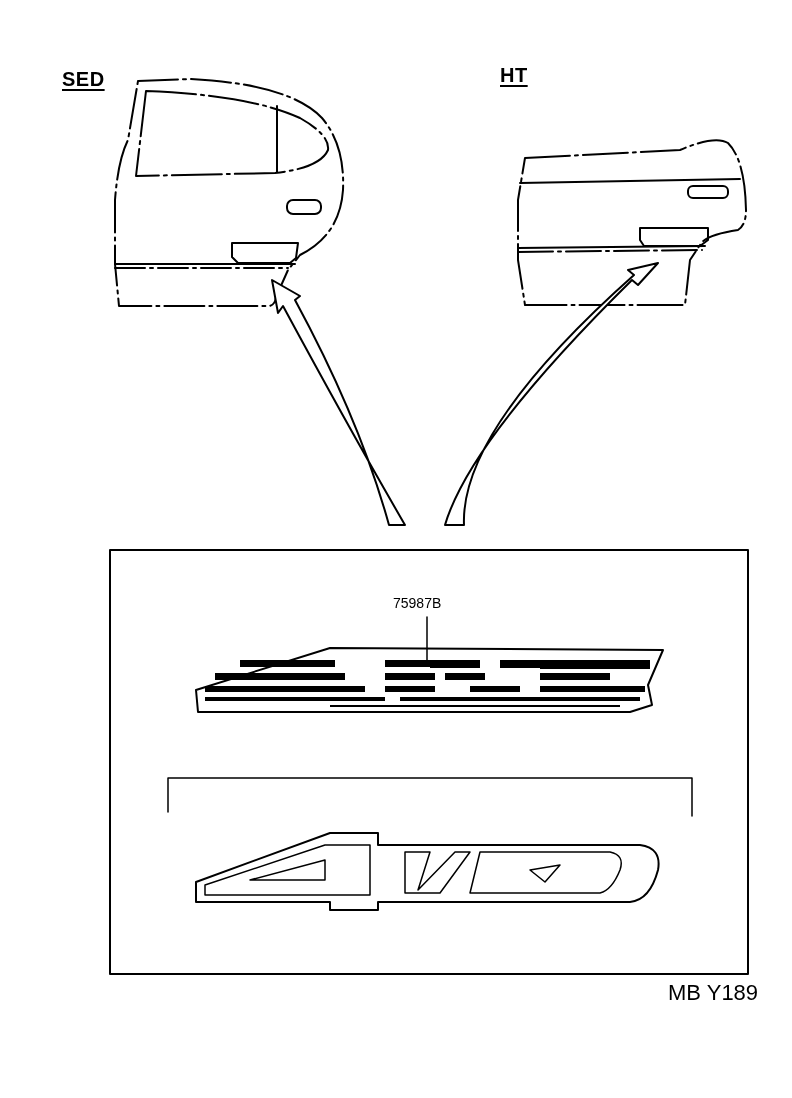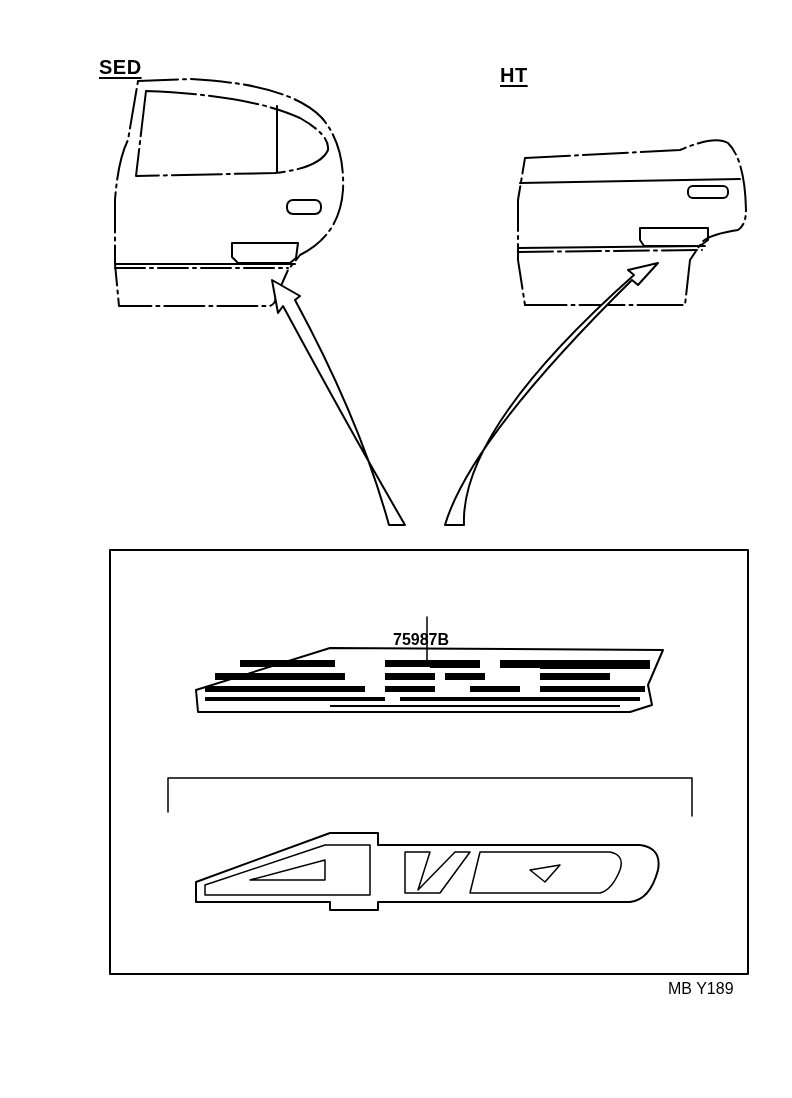--- a/index.html
+++ b/index.html
@@ -1,27 +1,27 @@
 <!DOCTYPE html>
 <html><head>
   <meta charset="utf-8">
   <style>
     html, body { margin: 0; padding: 0; background: #ffffff; }
     body { width: 792px; height: 1098px; position: relative; overflow: hidden;
            font-family: "Liberation Sans", sans-serif; color: #000; }
     .label { position: absolute; font-weight: bold; font-size: 20px; letter-spacing: 0.5px; }
     .label.ul { text-decoration: underline; text-underline-offset: 3px; }
     svg.layer { position: absolute; left: 0; top: 0; }
-    .part-no { position: absolute; font-size: 16px; font-weight: bold; margin-top: 36px; }
-    .fig-code { position: absolute; font-size: 16px; }
+    .part-no { position: absolute; font-size: 14px; font-weight: normal; }
+    .fig-code { position: absolute; font-size: 22px; }
   </style>
 </head>
 <body>
 
-<div class="label ul" style="left:62px; top:56px;margin-left:37px;">SED</div>
+<div class="label ul" style="left:62px; top:68px;">SED</div>
 <div class="label ul" style="left:500px; top:64px;">HT</div>
 
 <svg class="layer" width="792" height="1098" viewBox="0 0 792 1098">
   <g fill="none" stroke="#000" stroke-width="2" stroke-linejoin="round" stroke-linecap="round">
 
     <g>
       <path d="M138 81 L190 79 Q290 84 322 118 Q345 145 343 190 Q340 235 300 255 L288 270 L276 297 Q275 306 268 306 L119 306 L115 264 L115 200 Q118 160 128 140 Z" stroke-dasharray="40 5 3 5"></path>
       <path d="M146 91 Q250 95 300 118 Q330 135 328 150 Q320 168 275 173 L136 176 Z" stroke-dasharray="50 5 3 5"></path>
       <line x1="277" y1="106" x2="277" y2="172"></line>
       <rect x="287" y="200" width="34" height="14" rx="6"></rect>

